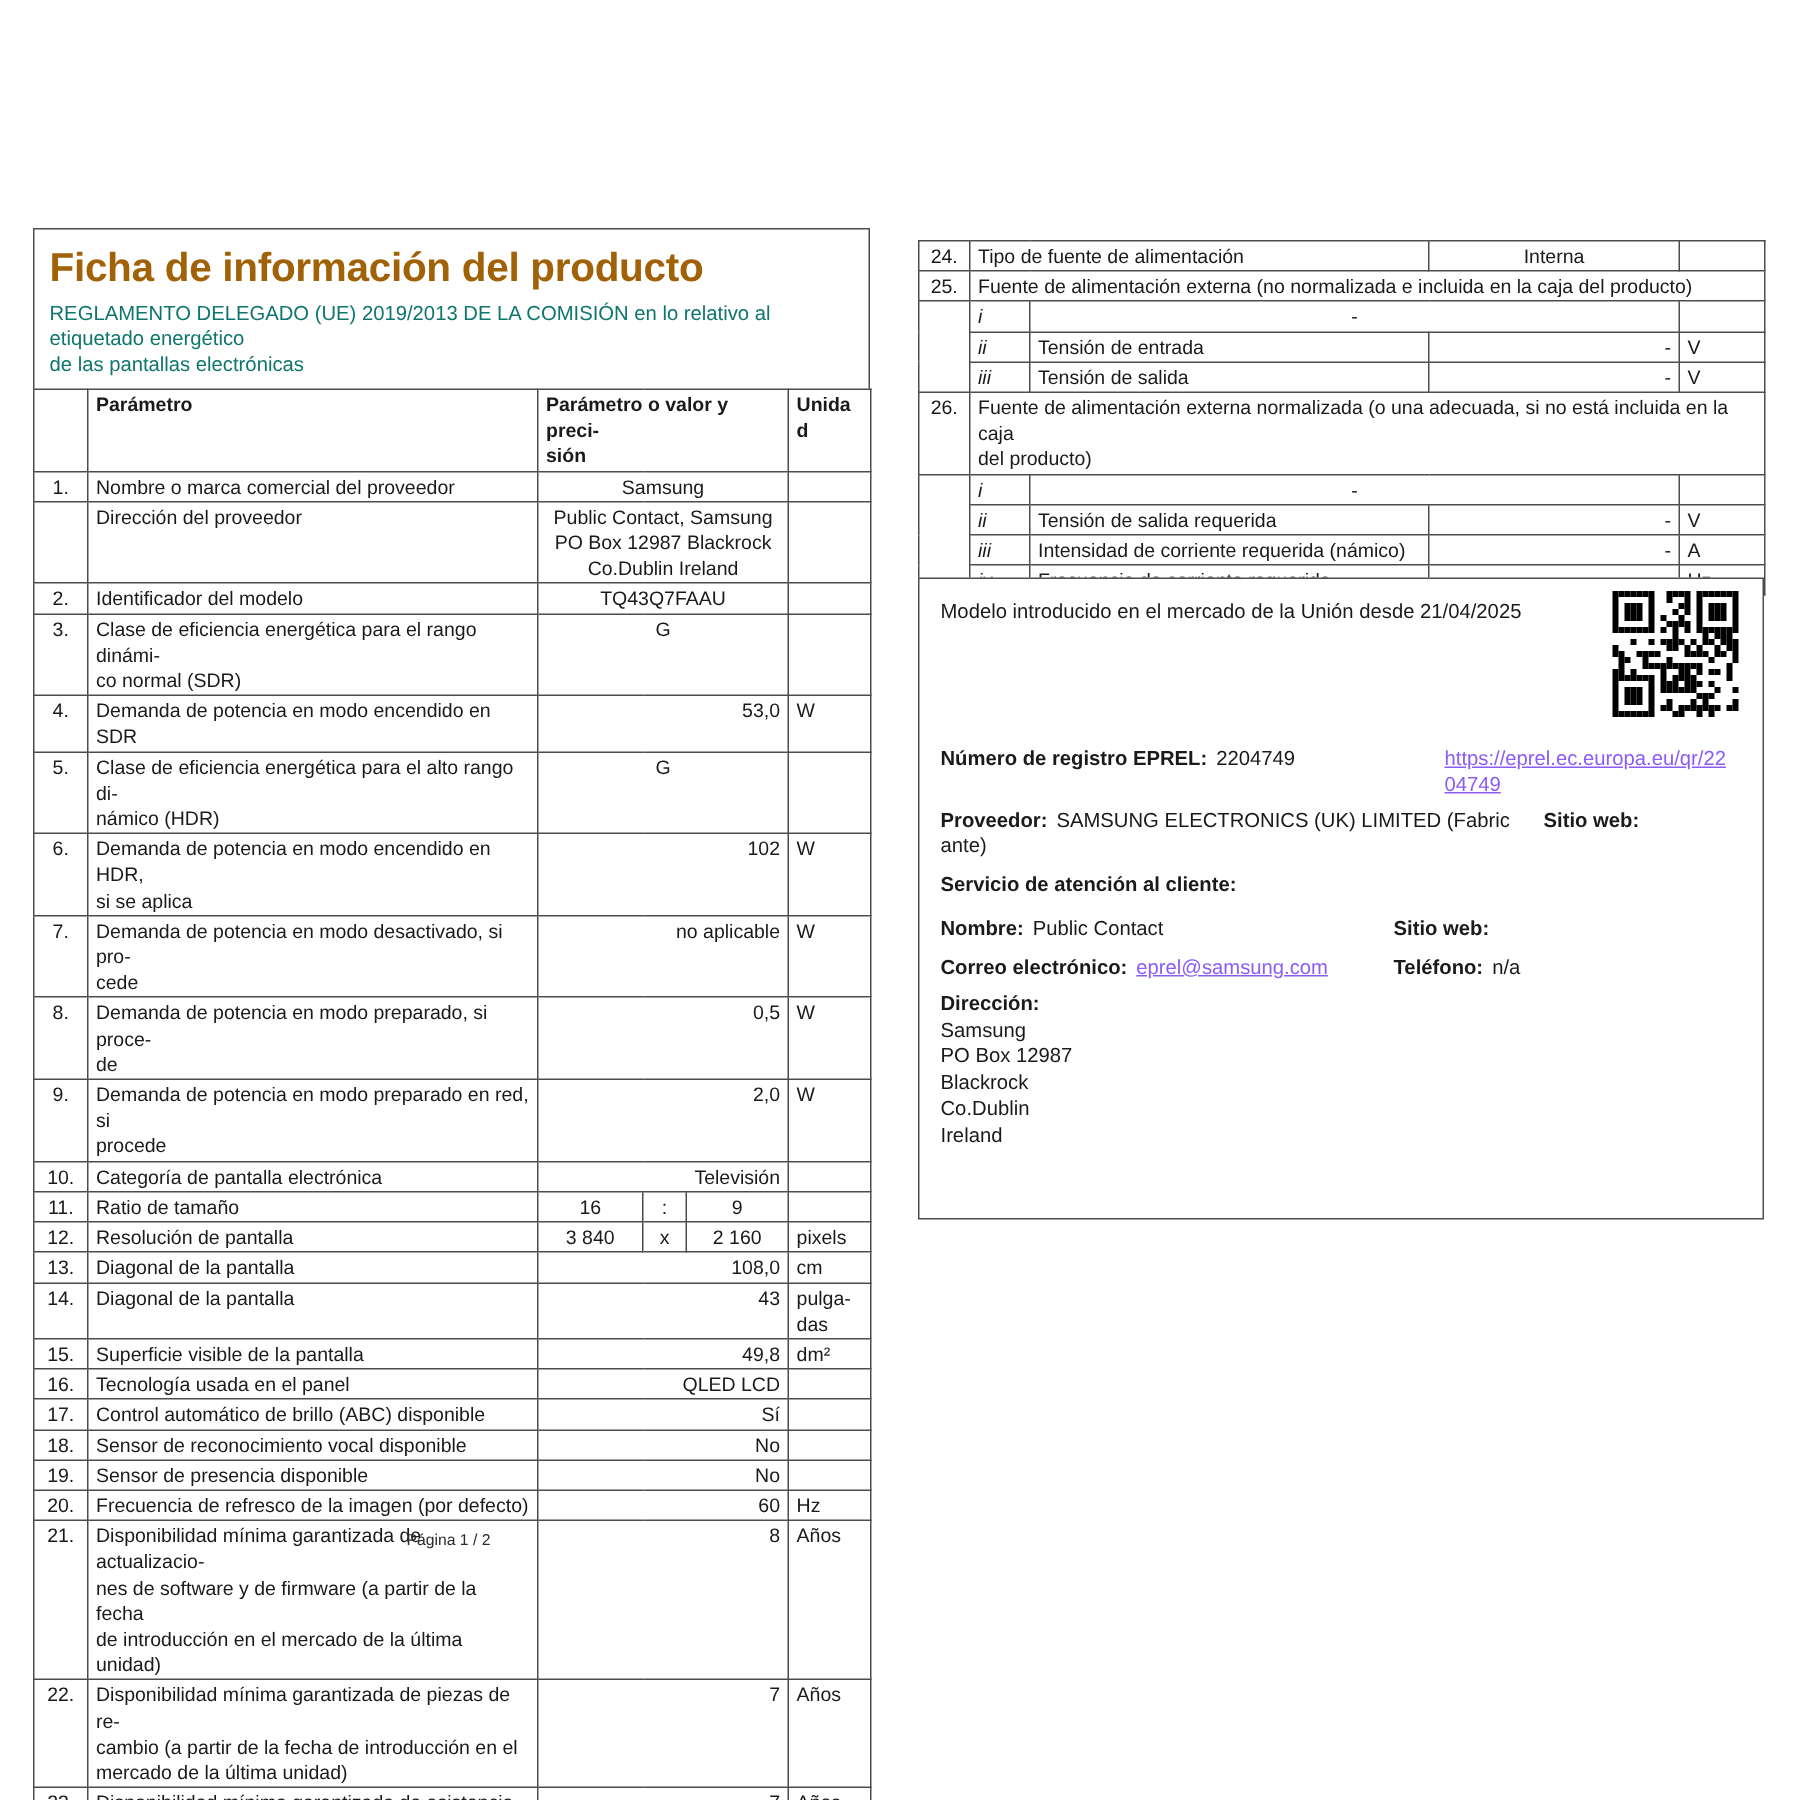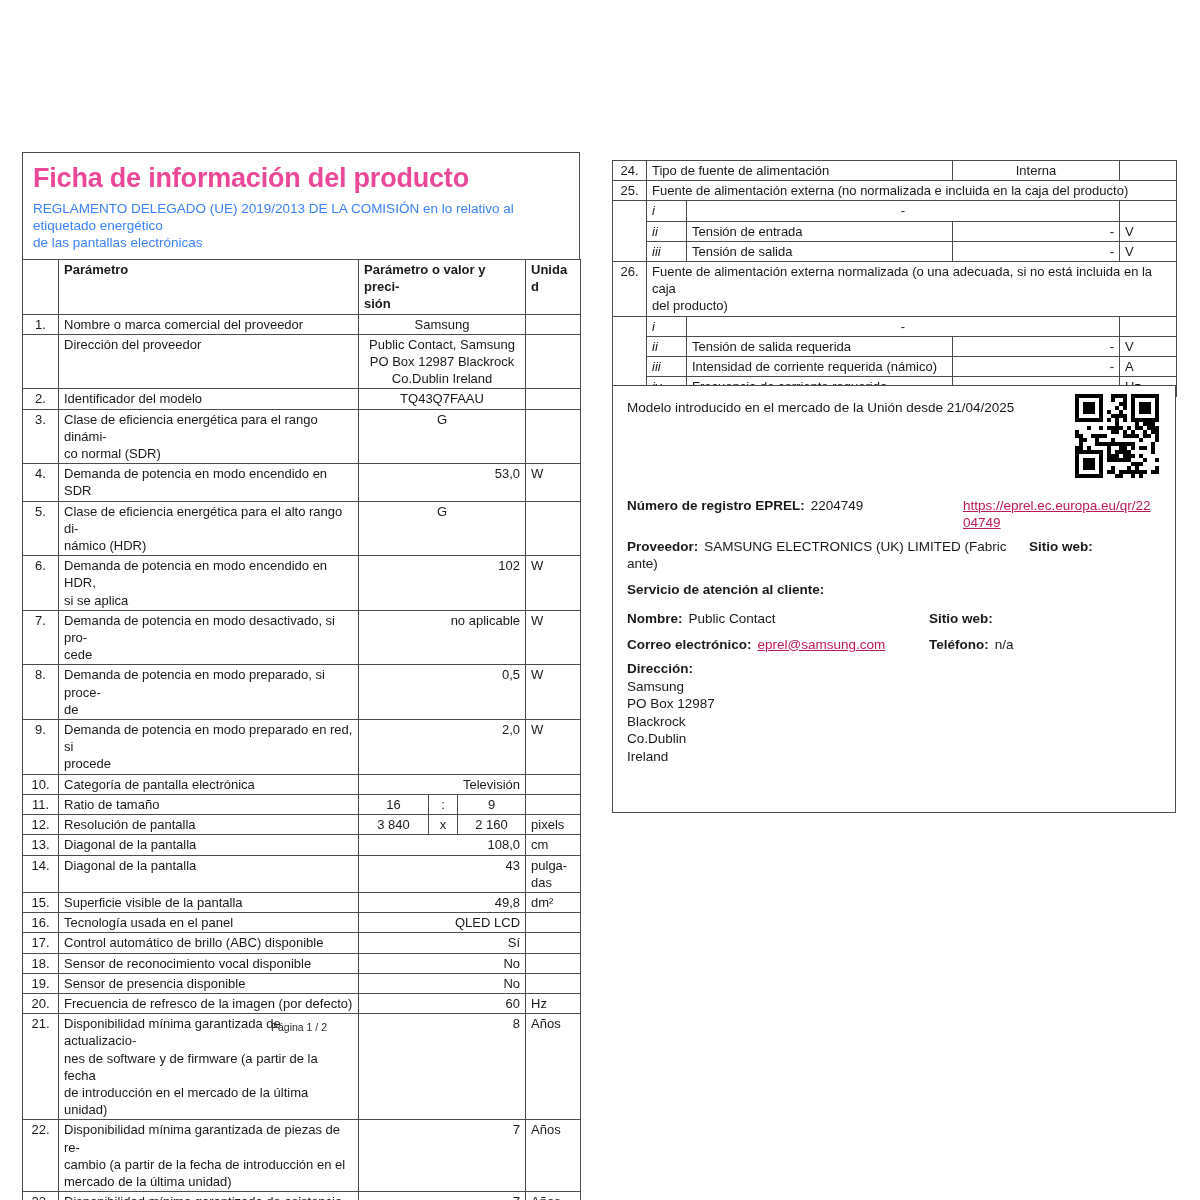--- a/index.html
+++ b/index.html
@@ -5,22 +5,22 @@
 <style>
   html,body{margin:0;padding:0;}
   body{
     width:1200px;height:1200px;background:#ffffff;position:relative;
     font-family:"Liberation Sans",sans-serif;color:#1a1a1a;
     -webkit-font-smoothing:antialiased;
   }
   
   .left-panel{position:absolute;left:22px;top:152px;width:558px;background:#fff;}
   .panel-head{border:1px solid #4c4c4c;border-bottom:none;padding:9px 10px 8px 10px;}
-  .fiche-title{font-size:27px;font-weight:700;color:#ec4899;line-height:32px;letter-spacing:-0.2px;}
-  .fiche-subtitle{font-size:13.5px;line-height:17px;margin-top:6px;white-space:pre-line;color:#3b82f6;}
+  .fiche-title{font-size:27px;font-weight:700;color:#a16207;line-height:32px;letter-spacing:-0.2px;}
+  .fiche-subtitle{font-size:13.5px;line-height:17px;margin-top:6px;white-space:pre-line;color:#0f766e;}
   table.grid{border-collapse:collapse;width:558px;table-layout:fixed;}
   table.grid td,table.grid th{
     border:1px solid #4c4c4c;font-size:13px;line-height:17.2px;vertical-align:top;
     padding:1px 5px;white-space:pre-line;word-wrap:break-word;color:#1a1a1a;
   }
   table.grid th{text-align:left;font-weight:700;}
   td.num{text-align:center;padding:1px 2px;}
   td.val-l{text-align:center;}
   td.val-r{text-align:right;}
   td.sep{text-align:center;padding:1px 0;}
@@ -34,21 +34,21 @@
     border:1px solid #4c4c4c;padding:13px 14px;font-size:13.5px;line-height:17.5px;background:#fff;
   }
   .info-box b{font-weight:700;}
   .irow{display:grid;}
   .cols-eprel{grid-template-columns:336px 1fr;}
   .cols-prov{grid-template-columns:402px 1fr;}
   .cols-std{grid-template-columns:302px 1fr;}
   .intro-line{margin-bottom:80px;padding-right:100px;}
   .mt-6{margin-top:6px;} .mt-12{margin-top:12px;} .mt-8{margin-top:8px;} .mt-7{margin-top:7px;}
   .pre{white-space:pre-line;}
-  a.doclink{color:#be185d;text-decoration:underline;cursor:pointer;}
+  a.doclink{color:#8b5cf6;text-decoration:underline;cursor:pointer;}
   .qr-wrap{position:absolute;top:7px;right:15px;width:86px;height:86px;}
   .label-gap{margin-left:6px;}
   
   .page-footer{
     position:absolute;left:22px;top:1021px;width:554px;text-align:center;
     font-size:10.5px;color:#2b2b2b;
   }
 </style>
 </head>
 <body>

